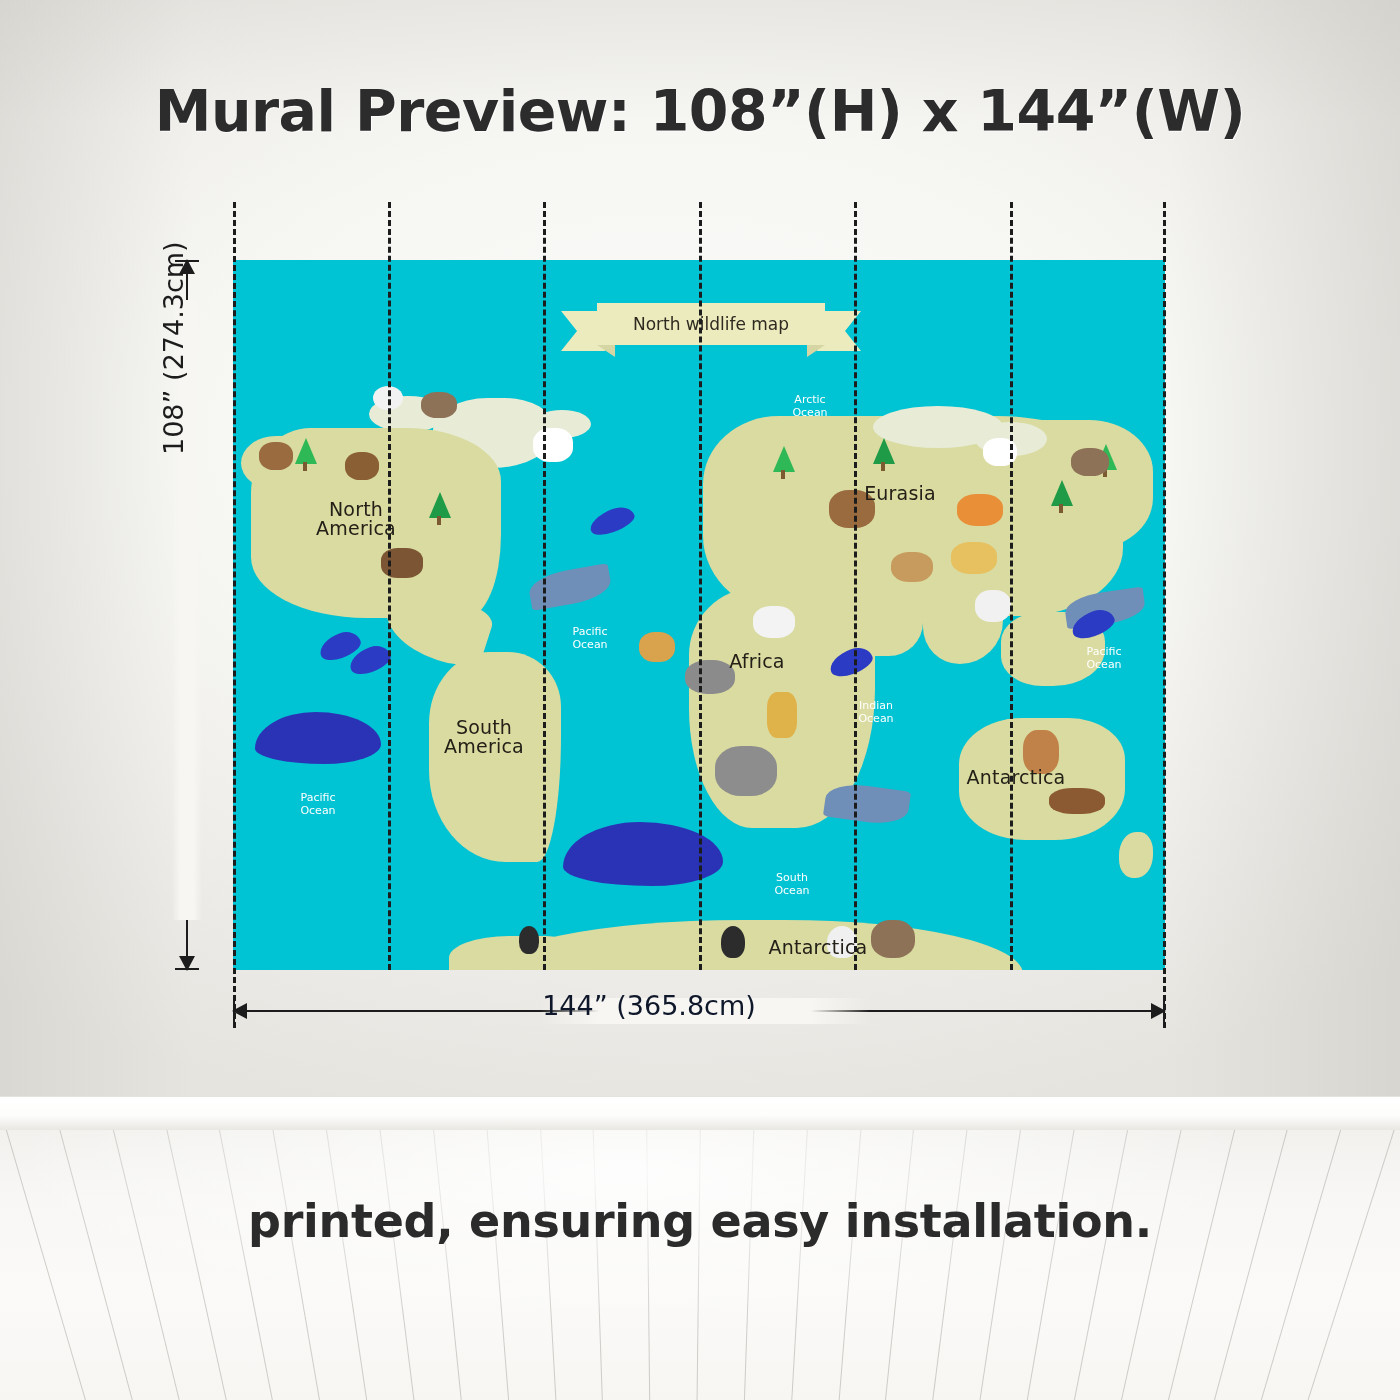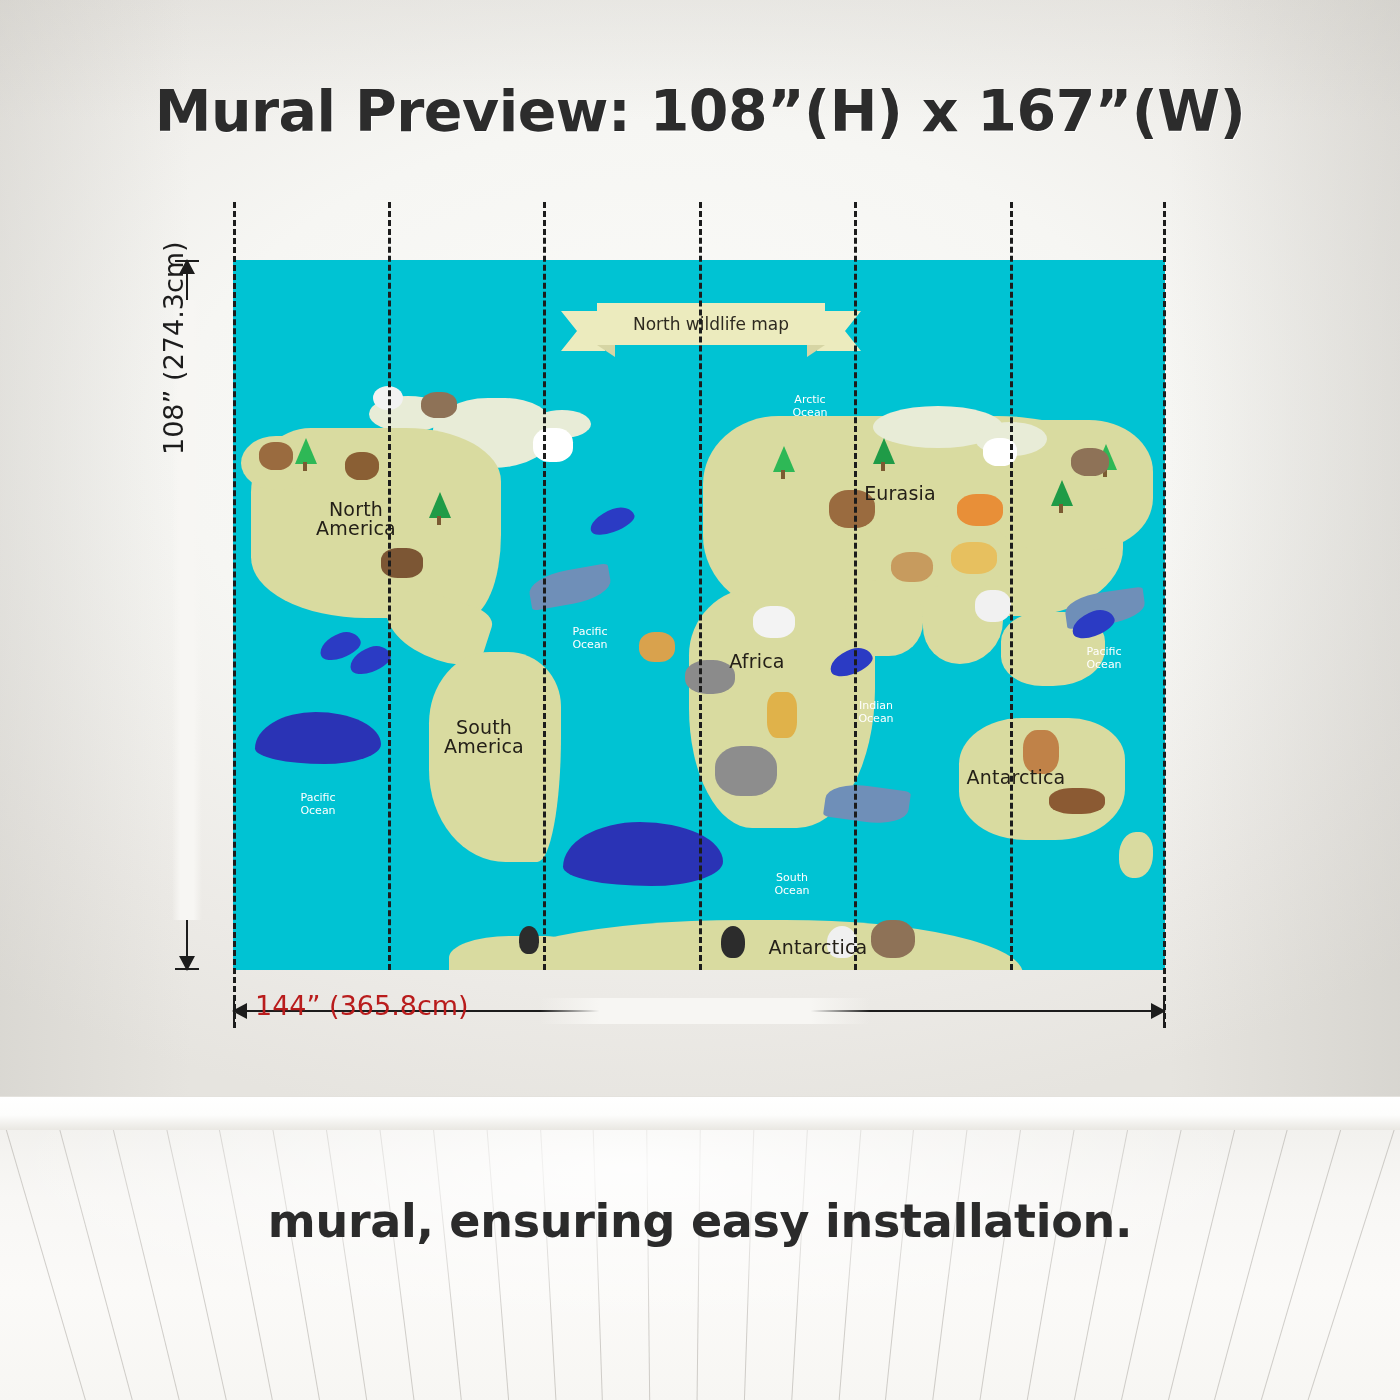--- a/index.html
+++ b/index.html
@@ -205,22 +205,22 @@
     border-top: 8px solid transparent; border-bottom: 8px solid transparent;
     border-right: 15px solid #1c1c1c;
   }
   .arrow.right {
     top: -7px; right: -1px;
     border-top: 8px solid transparent; border-bottom: 8px solid transparent;
     border-left: 15px solid #1c1c1c;
   }
   .dim-h-label {
     position: absolute; left: 233px; top: 990px; width: 832px;
-    text-align: left;
-    font-size: 27px; color: #b91c1c;
+    text-align: center;
+    font-size: 27px; color: #0f172a;
     font-family: "DejaVu Sans", sans-serif;
   }
   .dim-h-label span {
     background: #f7f6f3; padding: 0 22px;
   }
 
   
   .dim-mask {
     position: absolute; left: 540px; top: 998px; width: 330px; height: 26px;
     background: #f7f6f3;
@@ -272,21 +272,21 @@
 <body>
 
 <div id="stage">
 
   <div class="wall">
     <div class="wall-shade-t"></div>
     <div class="wall-shade-l"></div>
     <div class="wall-shade-r"></div>
   </div>
 
-  <div class="title">Mural Preview: 108”(H) x 167”(W)</div>
+  <div class="title">Mural Preview: 108”(H) x 144”(W)</div>
 
 
   <div class="map-frame">
     <div class="map-ocean">
 
       <div class="landmass land-ice" style="left:200px;top:138px;width:120px;height:70px;border-radius:46% 40% 50% 44%;"></div>
       <div class="landmass land-ice" style="left:136px;top:136px;width:78px;height:36px;border-radius:50%;"></div>
       <div class="landmass land-ice" style="left:300px;top:150px;width:58px;height:28px;border-radius:50%;"></div>
 
       <div class="landmass" style="left:18px;top:168px;width:250px;height:190px;border-radius:24% 38% 14% 46% / 34% 28% 44% 32%;"></div>
@@ -446,16 +446,16 @@
         <div class="plank" style="left:1184.6px;transform:rotate(12.45deg);"></div>
         <div class="plank" style="left:1238.5px;transform:rotate(13.76deg);"></div>
         <div class="plank" style="left:1292.3px;transform:rotate(15.06deg);"></div>
         <div class="plank" style="left:1346.2px;transform:rotate(16.37deg);"></div>
         <div class="plank" style="left:1400.0px;transform:rotate(17.68deg);"></div>
       </div>
     <div class="floor-sheen"></div>
   </div>
 
   <div class="caption">
-    <div>mural, ensuring easy installation.</div>
+    <div>printed, ensuring easy installation.</div>
   </div>
 
 </div>
 
 </body></html>

